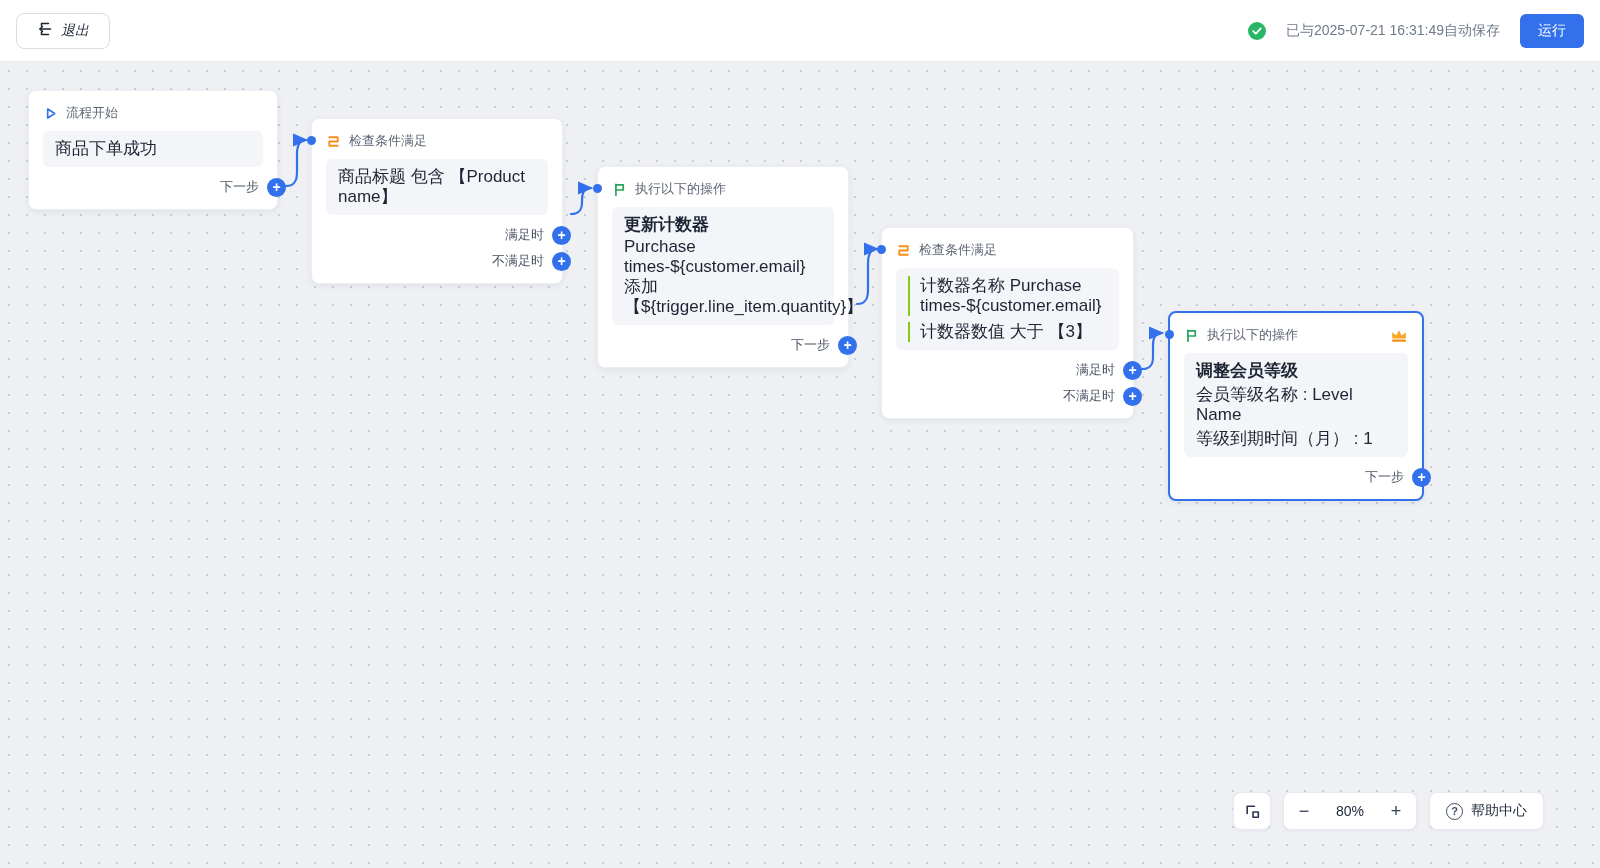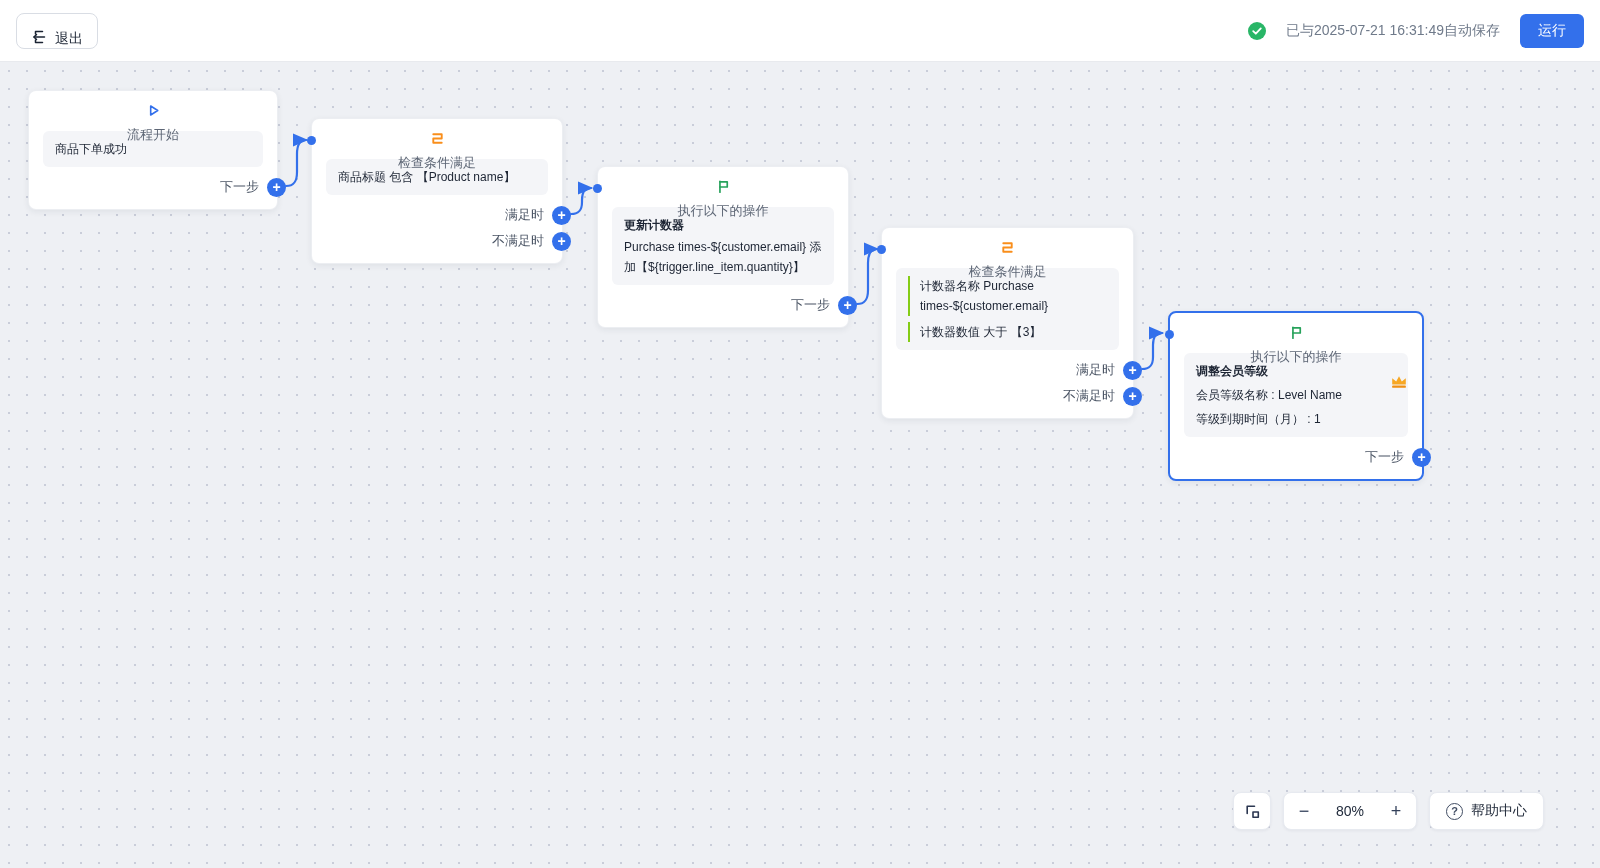--- a/index.html
+++ b/index.html
@@ -2,46 +2,46 @@
 <html><head>
 <meta charset="utf-8">
 <style>
   * { margin:0; padding:0; box-sizing:border-box; }
   html,body { width:1600px; height:868px; overflow:hidden; }
   body { font-family:"Liberation Sans","DejaVu Sans",sans-serif; background:#eef0f4; color:#1d2534; }
 
   
   .topbar { position:absolute; top:0; left:0; right:0; height:62px; background:#fff;
             border-bottom:1px solid #e8eaee; display:flex; align-items:center; padding:0 16px; z-index:10; }
-  .exit-btn { display:flex; align-items:flex-end; gap:8px; height:36px; padding:0 14px;
+  .exit-btn { display:flex; align-items:center; gap:8px; height:36px; padding:0 20px;
               background:#fff; border:1px solid #d9dde4; border-radius:8px; font-size:14px;
-              color:#1a2332; cursor:pointer; font-family:inherit; }
+              color:#1a2332; cursor:pointer; font-family:inherit;font-style:italic; }
   .title-wrap { display:flex; align-items:center; gap:10px; margin-left:24px; }
   .flow-title { font-size:17px; font-weight:600; color:#141b2b; }
   .edit-icon { display:flex; cursor:pointer; }
   .topbar-right { margin-left:auto; display:flex; align-items:center; gap:20px; }
   .autosave { display:flex; align-items:center; gap:20px; font-size:14px; color:#6f7a8a; }
   .run-btn { height:34px; padding:0 18px; background:#3370eb; color:#fff; border:none;
              border-radius:6px; font-size:14px; cursor:pointer; font-family:inherit; }
 
   
   .canvas { position:absolute; top:62px; left:0; right:0; bottom:0; background:#eef0f4;
             background-image:radial-gradient(circle,#c9cdd9 1.2px,transparent 1.3px);
             background-size:18px 18px; }
   .connections { position:absolute; top:0; left:0; width:100%; height:100%; pointer-events:none; }
 
   
   .node { position:absolute; background:#fff; border-radius:8px; border:1px solid rgba(223,227,234,.6);
           box-shadow:0 2px 6px rgba(31,41,63,.07); padding:12px 14px 10px; }
   .node.selected { border:2px solid #3370eb; }
   .node-header { display:flex; align-items:center; gap:8px; height:20px; margin-bottom:8px;
-                 font-size:13px; color:#5d6675;flex-direction:column; }
+                 font-size:13px; color:#5d6675; }
   .node-header .hdr-icon { display:flex; }
   .crown { margin-left:auto; display:flex; }
-  .node-body { background:#f4f5f8; border-radius:6px; padding:8px 12px; font-size:12px;
+  .node-body { background:#f4f5f8; border-radius:6px; padding:8px 12px; font-size:17px;
                color:#1d2534; line-height:20px; }
   .action-name { font-weight:700; margin-bottom:2px; }
   .detail-line { margin-top:4px; }
   .detail-line:first-of-type { margin-top:0; }
   .cond-item { border-left:2px solid #84cc16; padding-left:10px; }
   .cond-item + .cond-item { margin-top:6px; }
   .node-row { position:relative; display:flex; align-items:center; justify-content:flex-end;
               gap:8px; height:24px; margin-top:8px; }
   .node-row + .node-row { margin-top:2px; }
   .row-label { font-size:13px; color:#4b5565; }

